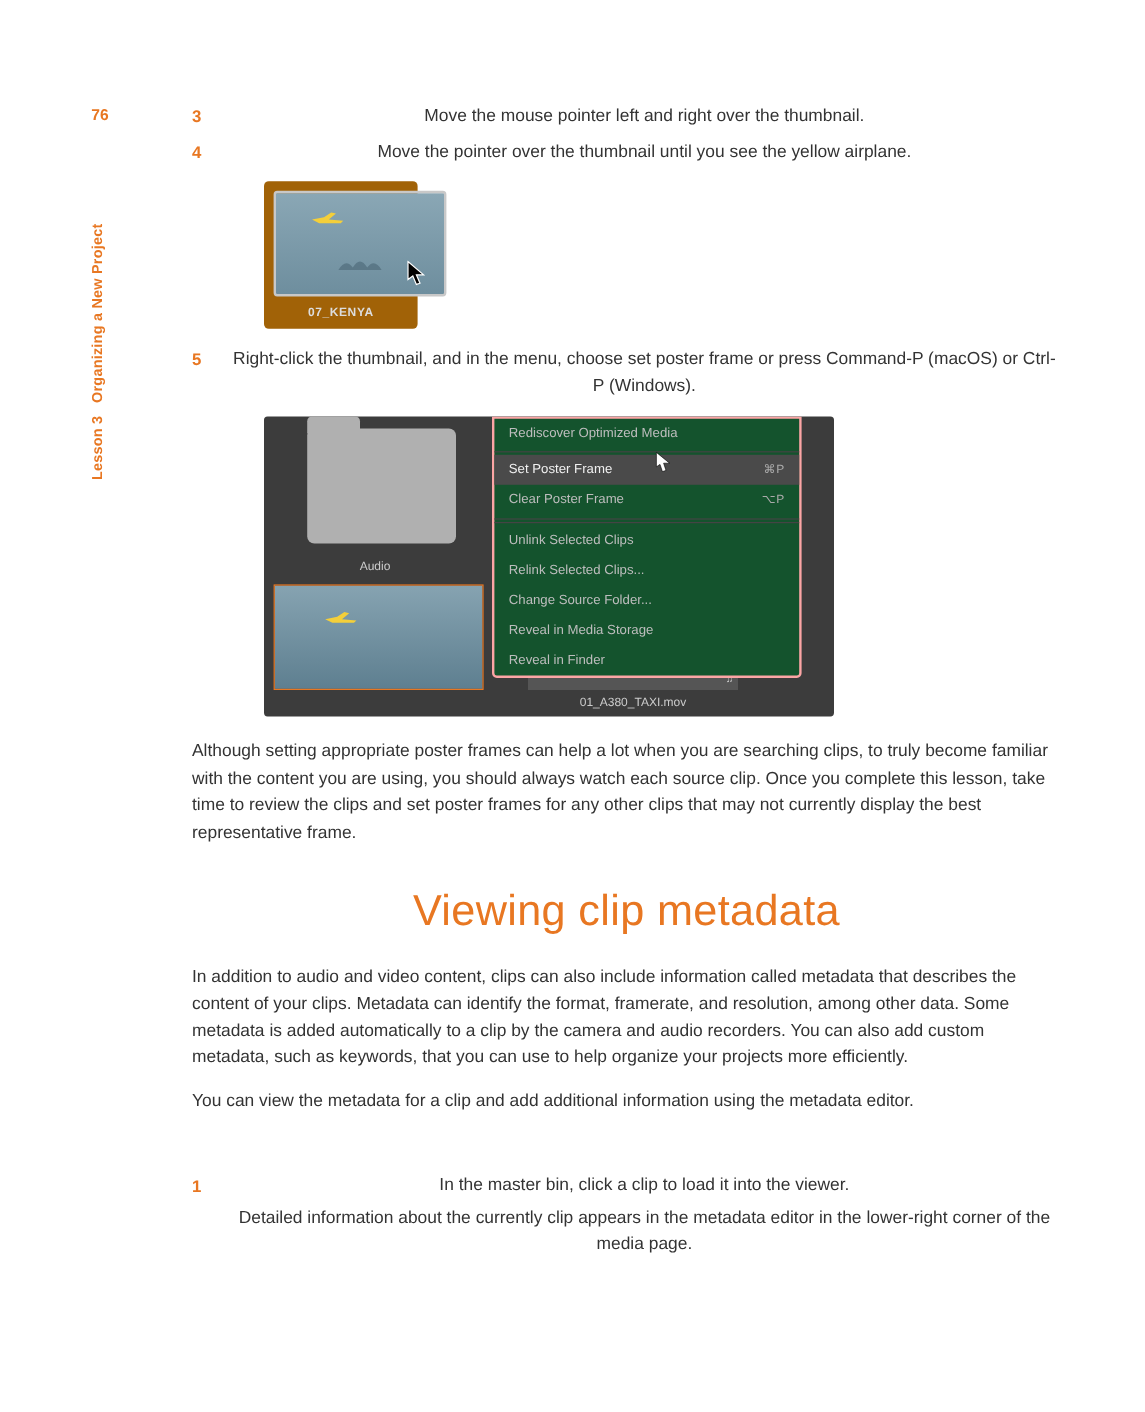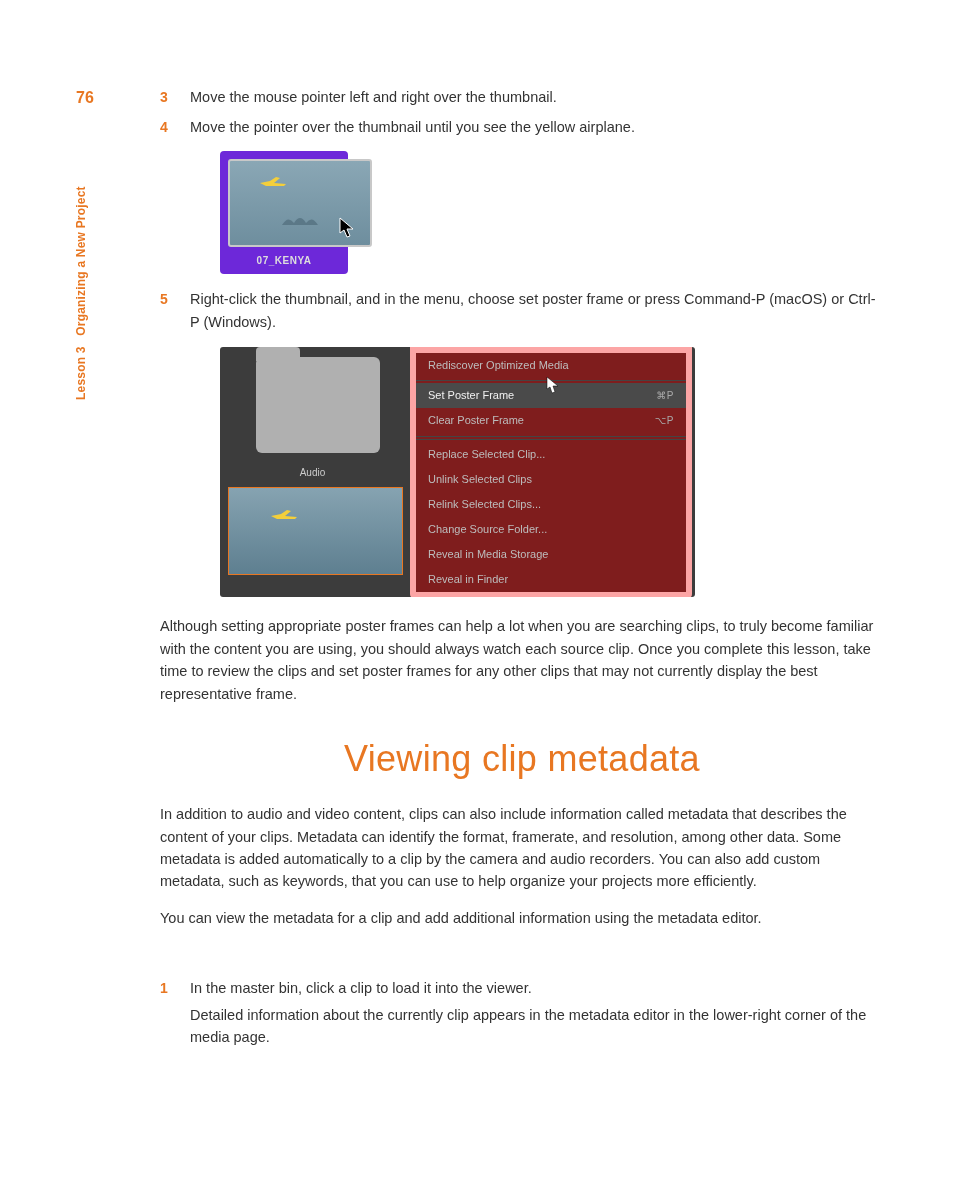--- a/index.html
+++ b/index.html
@@ -10,21 +10,21 @@
     color: #333;
     background: #fff;
     width: 954px;
     position: relative;
     padding: 86px 70px 60px 160px;
   }
   .page-number {
     position: absolute;
     left: 76px;
     top: 86px;
-    font-size: 16px;
+    font-size: 13px;
     font-weight: 700;
     color: #e87722;
   }
   .side-label {
     position: absolute;
     left: 72px;
     top: 400px;
     transform: rotate(-90deg);
     transform-origin: left top;
     font-size: 12px;
@@ -46,26 +46,26 @@
     position: absolute;
     left: 0;
     top: 1px;
     color: #e87722;
     font-weight: 700;
     font-size: 14px;
   }
   ol.steps.second { counter-reset: step2 0; margin-top: 48px; }
   ol.steps.second > li { counter-increment: step2; }
   ol.steps.second > li::before { content: counter(step2); }
-  .step-text { margin-bottom: 4px; }
+  .step-text { margin-bottom: 4px; text-align: center; }
   
   .thumb-block {
     margin: 12px 0 14px 30px;
     width: 128px;
-    background: #6d28d9;
+    background: #a16207;
     padding: 8px 8px 6px 8px;
     border-radius: 4px;
   }
   .thumb-frame {
     width: 144px;
     height: 88px;
     background: linear-gradient(#8aa7b5, #6e8e9e);
     border: 2px solid #c8c8c8;
     border-radius: 3px;
     position: relative;
@@ -169,25 +169,25 @@
     left: 220px; width: 175px;
     top: 231px;
     text-align: center;
     color: #ccc;
     font-size: 10px;
   }
   .ctx-menu {
     position: absolute;
     left: 190px;
     top: 0;
-    width: 282px;
-    background: #7f1d1d;
+    width: 258px;
+    background: #14532d;
     font-size: 11px;
     color: #bdbdbd;
-    border: 6px solid #fca5a5;
+    border: 2px solid #fca5a5;
     border-bottom-left-radius: 4px;
     border-bottom-right-radius: 4px;
   }
   .ctx-menu .mi {
     padding: 4px 12px;
     display: flex;
     justify-content: space-between;
     align-items: center;
   }
   .ctx-menu .mi.selected { background: #4a4a4a; color: #f0f0f0; }
@@ -279,23 +279,20 @@
             <span>Set Poster Frame</span>
             <span class="kb">⌘P</span>
           </div>
         <div class="mi">
             <span>Clear Poster Frame</span>
             <span class="kb">⌥P</span>
           </div>
         <hr>
         <hr>
         <div class="mi">
-            <span>Replace Selected Clip...</span>
-          </div>
-        <div class="mi">
             <span>Unlink Selected Clips</span>
           </div>
         <div class="mi">
             <span>Relink Selected Clips...</span>
           </div>
         <div class="mi">
             <span>Change Source Folder...</span>
           </div>
         <div class="mi">
             <span>Reveal in Media Storage</span>

